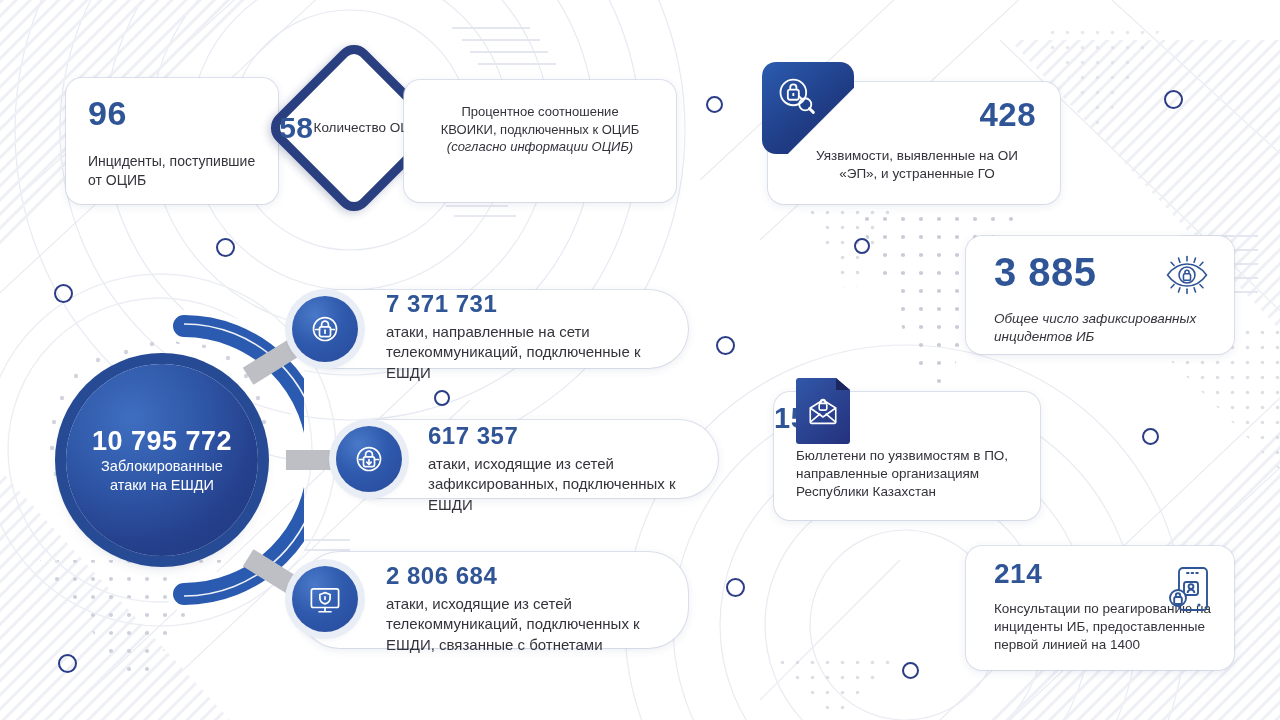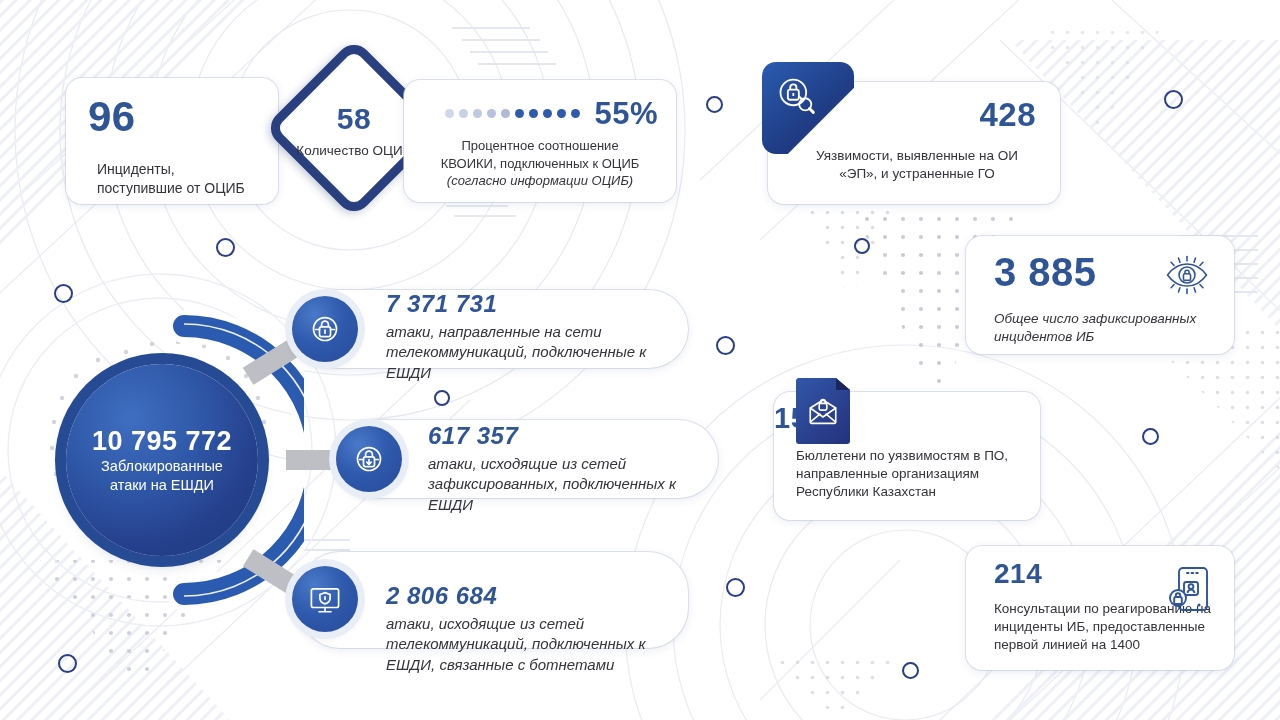--- a/index.html
+++ b/index.html
@@ -33,37 +33,37 @@
     letter-spacing:.5px;
     line-height:1;
   }
   .desc{
     color:#33333b;
     line-height:1.35;
   }
 
   
   #card-96{left:66px;top:78px;width:212px;height:126px;padding:18px 20px 0 22px;box-sizing:border-box;}
-  #card-96 .num{font-size:42px;}
-  #card-96 .desc{font-size:14px;margin-top:22px;margin-left:9px;}
+  #card-96 .num{font-size:34px;}
+  #card-96 .desc{font-size:14px;margin-top:22px;}
 
   
   #diamond-wrap{position:absolute;left:268px;top:42px;width:172px;height:172px;}
   #diamond-shape{
     position:absolute;left:22px;top:22px;width:128px;height:128px;
     transform:rotate(45deg);
     border-radius:18px;
     background:#ffffff;
     border:9px solid #2a3f80;
     box-sizing:border-box;
     box-shadow:0 3px 9px rgba(30,45,95,.25);
   }
   #diamond-text{
     position:absolute;left:0;top:0;width:172px;height:172px;
-    display:flex;flex-direction:column;align-items:center;justify-content:center;
+    display:flex;flex-direction:row;align-items:center;justify-content:center;
   }
   #diamond-text .num{font-size:30px;margin-bottom:8px;margin-top:8px;}
   #diamond-text .desc{font-size:13.5px;text-align:center;line-height:1.3;}
 
   
   #card-55{left:404px;top:80px;width:272px;height:122px;padding:16px 18px 0 18px;box-sizing:border-box;}
   #pct-row{display:flex;align-items:center;justify-content:flex-end;gap:14px;height:34px;}
   #dots{display:flex;align-items:center;gap:5px;}
   #dots i{display:block;width:9px;height:9px;border-radius:50%;background:#cfd8ea;}
   #card-55 .num{font-size:31px;}
@@ -124,39 +124,39 @@
 
   
   .mid-card{position:absolute;background:#fff;border-radius:40px;
     box-shadow:0 2px 10px rgba(40,55,110,.10), 0 0 0 1px rgba(214,220,234,.7);}
   .mid-icon{
     position:absolute;border-radius:50%;
     background:radial-gradient(circle at 34% 28%,#4a79c9 0%,#2f5aad 45%,#27499a 100%);
     box-shadow:0 0 0 7px #e9edf6, 0 3px 9px rgba(25,40,90,.28);
     display:flex;align-items:center;justify-content:center;
   }
-  .mid-text{position:absolute;font-style:italic;}
+  .mid-text{position:absolute;}
   .mid-text .num{font-size:24px;}
   .mid-text .desc{font-size:15px;margin-top:6px;}
   .connector{position:absolute;background:#bdbfc4;}
 
   
   #mid-card-1{left:300px;top:290px;width:388px;height:78px;}
   #mid-icon-1{left:292px;top:296px;width:66px;height:66px;}
   #mid-text-1{left:386px;top:292px;width:300px;}
   #conn-1{left:244px;top:352px;width:54px;height:20px;transform:rotate(-32deg);}
   
   #mid-card-2{left:342px;top:420px;width:376px;height:78px;}
   #mid-icon-2{left:336px;top:426px;width:66px;height:66px;}
   #mid-text-2{left:428px;top:424px;width:292px;}
   #conn-2{left:286px;top:450px;width:56px;height:20px;}
   
   #mid-card-3{left:300px;top:552px;width:388px;height:96px;}
   #mid-icon-3{left:292px;top:566px;width:66px;height:66px;}
-  #mid-text-3{left:386px;top:584px;width:300px;}
+  #mid-text-3{left:386px;top:564px;width:300px;}
   #conn-3{left:244px;top:562px;width:54px;height:20px;transform:rotate(32deg);}
 </style>
 </head>
 <body>
 
 <div id="stage">
 
   <div class="bg-layer">
     <svg class="bg-svg" width="1280" height="720" viewBox="0 0 1280 720">
       <defs>
@@ -313,35 +313,20 @@
 
   <div id="diamond-wrap">
     <div id="diamond-shape"></div>
     <div id="diamond-text">
       <div class="num">58</div>
       <div class="desc">Количество ОЦИБ</div>
     </div>
   </div>
 
   <div class="card" id="card-55">
-    <div id="pct-row">
-      <div id="dots">
-          <i style="background: rgb(207, 216, 234);"></i>
-          <i style="background: rgb(199, 208, 230);"></i>
-          <i style="background: rgb(191, 200, 225);"></i>
-          <i style="background: rgb(184, 193, 221);"></i>
-          <i style="background: rgb(176, 185, 216);"></i>
-          <i style="background: rgb(47, 90, 173);"></i>
-          <i style="background: rgb(47, 90, 173);"></i>
-          <i style="background: rgb(47, 90, 173);"></i>
-          <i style="background: rgb(47, 90, 173);"></i>
-          <i style="background: rgb(47, 90, 173);"></i>
-        </div>
-      <div class="num">55%</div>
-    </div>
     <div class="desc">
       <div>Процентное соотношение</div>
       <div>КВОИКИ, подключенных к ОЦИБ</div>
       <div class="ital">(согласно информации ОЦИБ)</div>
     </div>
   </div>
 
   <div class="card" id="card-808">
     <div class="num">428</div>
     <div class="desc">Уязвимости, выявленные на ОИ «ЭП», и устраненные ГО</div>

